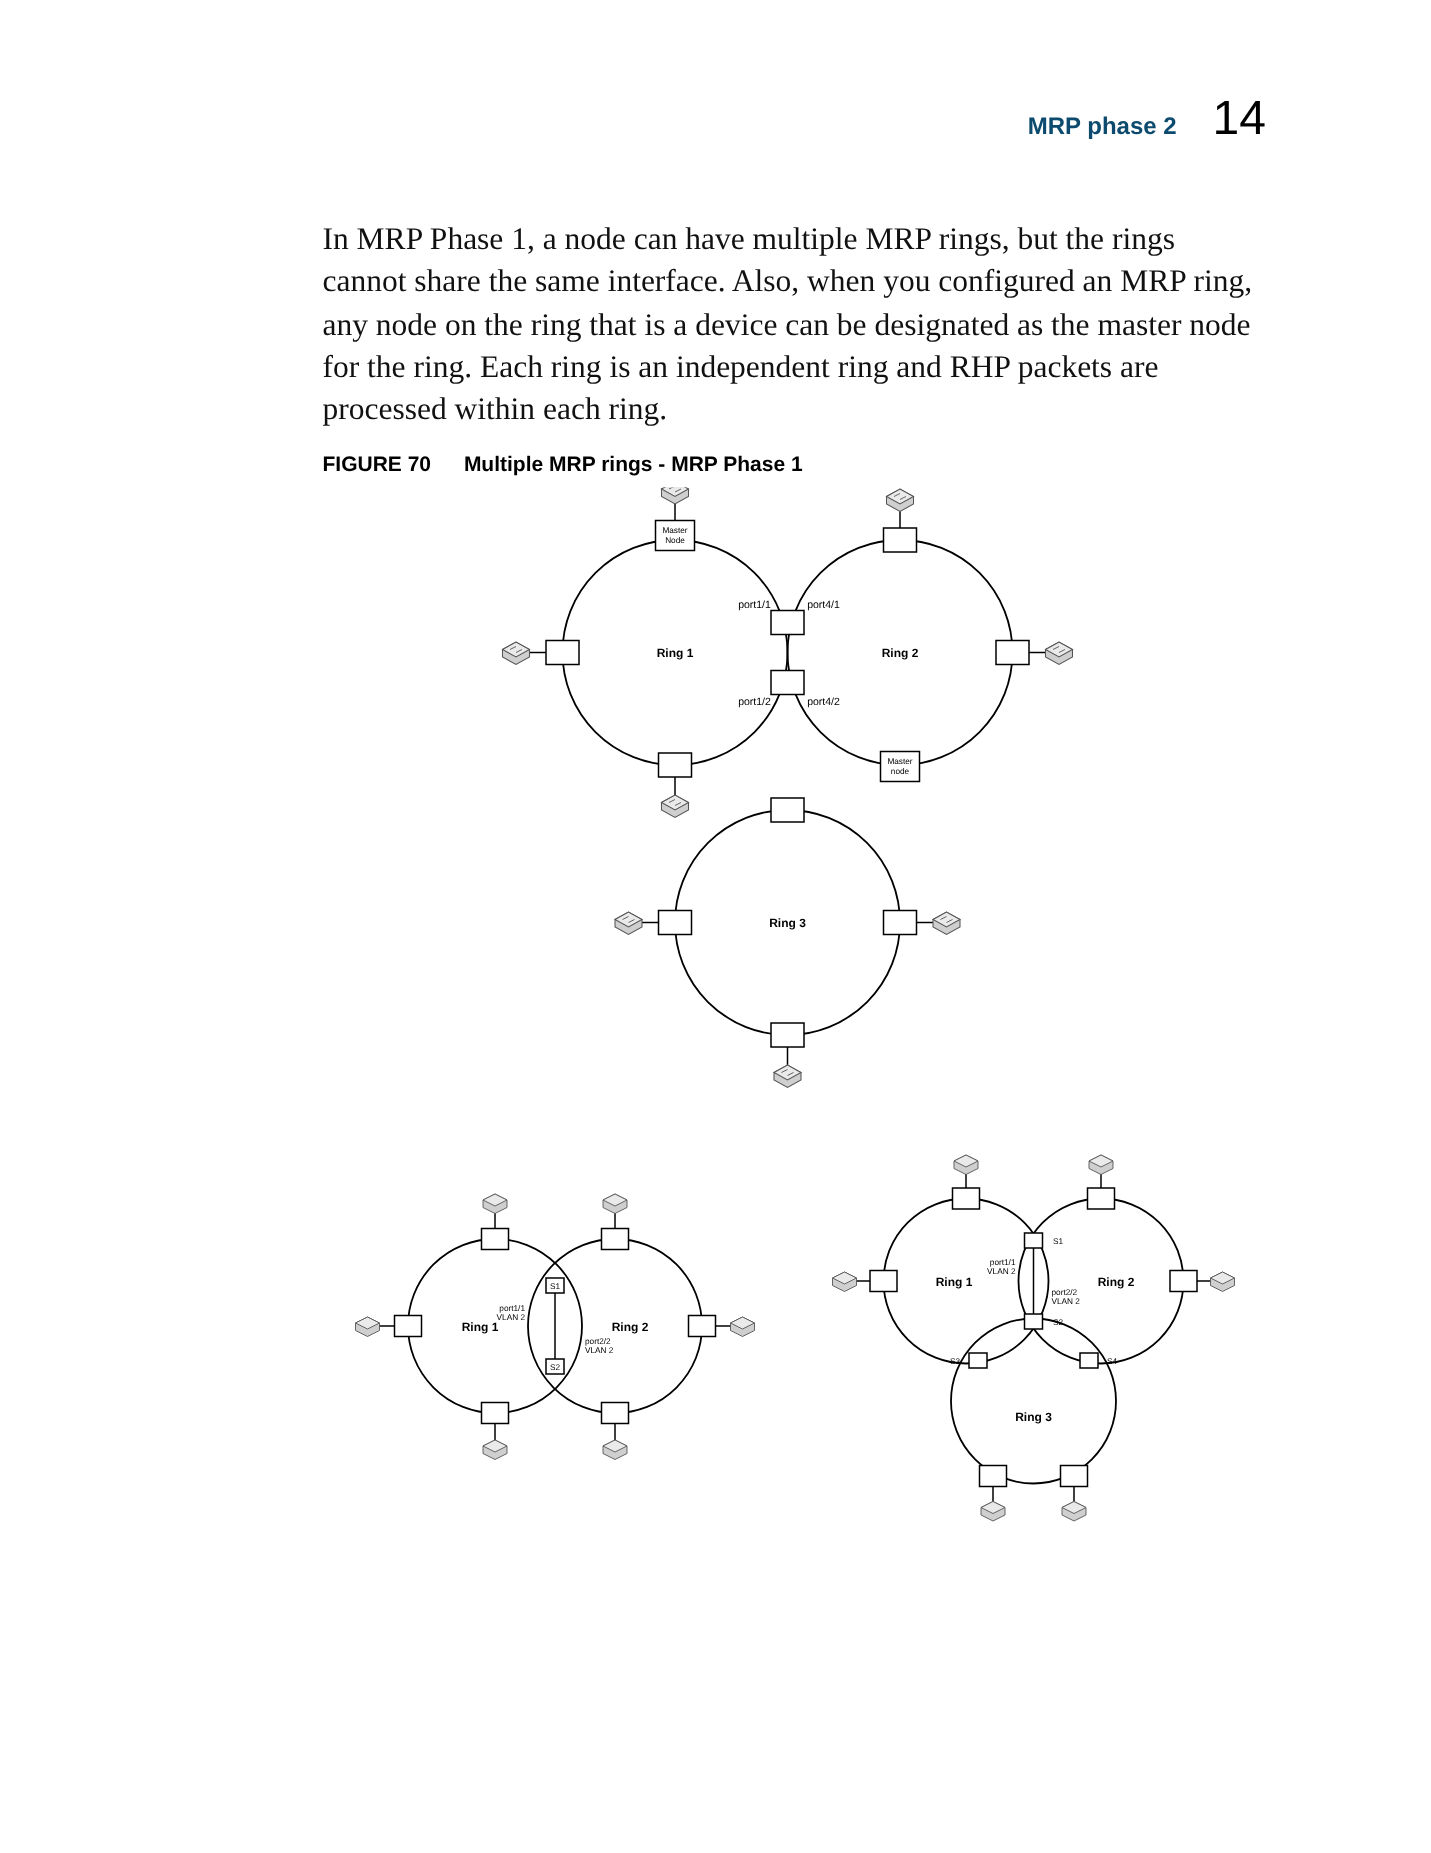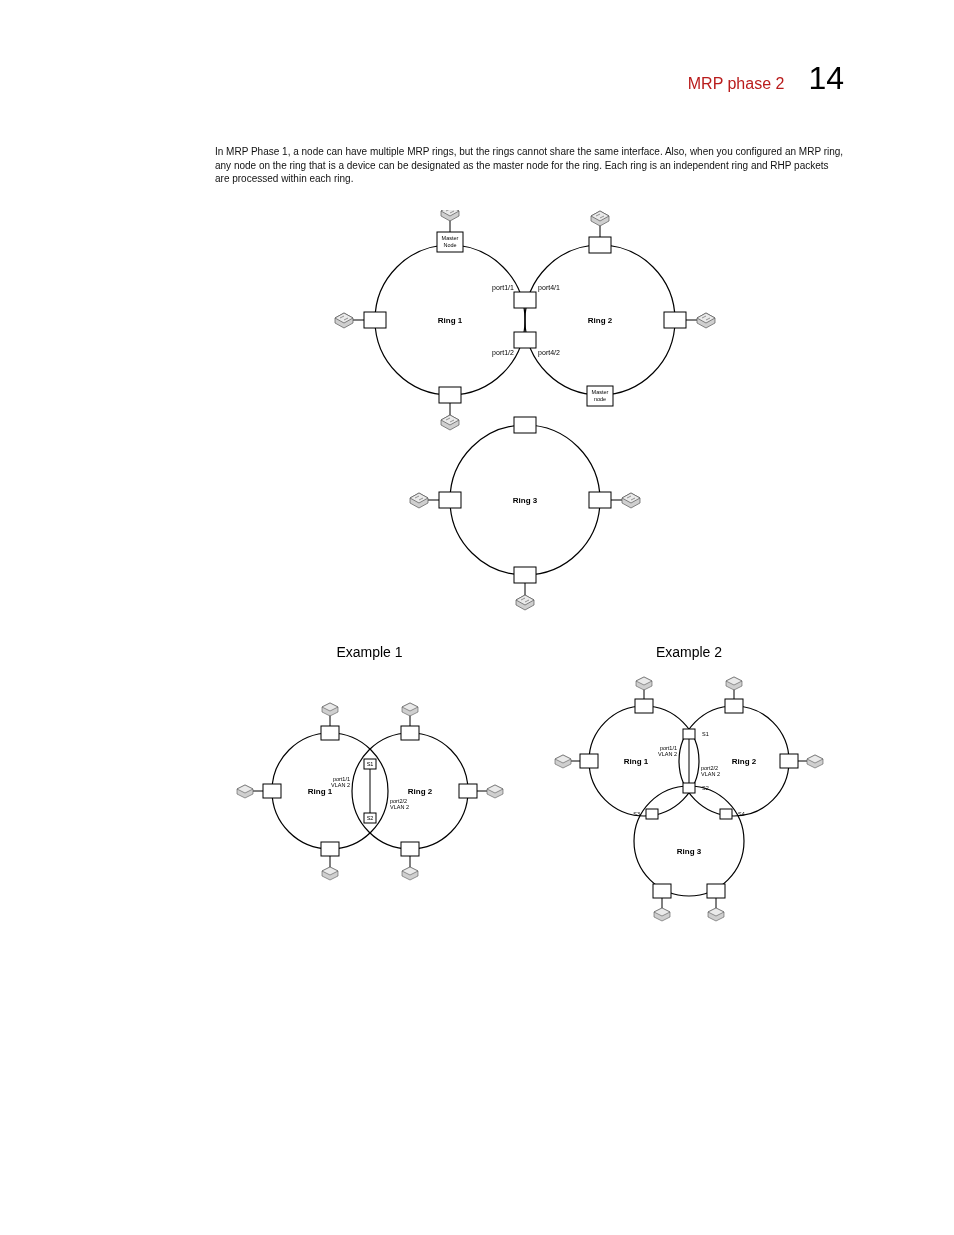--- a/index.html
+++ b/index.html
@@ -19,33 +19,35 @@
   }
   .header {
     display: flex;
     justify-content: flex-end;
     align-items: baseline;
     gap: 24px;
     margin-bottom: 48px;
   }
   .header-title {
     font-size: 16px;
-    color: #b91c1c;
+    color: #0c4a6e;
+    font-weight: bold;
   }
   .header-number {
     font-size: 32px;
     font-weight: 400;
     color: #000;
     font-family: Arial, Helvetica, sans-serif;
   }
   .para {
-    font-size: 10px;
+    font-size: 21px;
     line-height: 1.35;
-    margin: 24px 0;
+    margin: 12px 0;
     color: #111;
+    font-family: Liberation Serif, serif;
   }
   .fig-caption {
     font-size: 14px;
     font-weight: 700;
     margin: 14px 0 6px 0;
   }
   .fig-caption .figno {
     margin-right: 18px;
   }
   .link {
@@ -85,20 +87,24 @@
 
 <div class="page">
 
   <div class="header">
     <span class="header-title">MRP phase 2</span>
     <span class="header-number">14</span>
   </div>
 
   <p class="para">In MRP Phase 1, a node can have multiple MRP rings, but the rings cannot share the same interface. Also, when you configured an MRP ring, any node on the ring that is a device can be designated as the master node for the ring. Each ring is an independent ring and RHP packets are processed within each ring.</p>
 
+  <div class="fig-caption">
+    <span class="figno">FIGURE 70</span>
+    <span>Multiple MRP rings - MRP Phase 1</span>
+  </div>
 
   <div class="diagram-wrap">
 
     <svg width="420" height="420" viewBox="0 0 420 420">
       <defs>
         <g id="device">
 
           <polygon points="-9,-2 0,-7 9,-2 9,3 0,8 -9,3" fill="#cfcfcf" stroke="#555" stroke-width="0.7"></polygon>
           <polygon points="-9,-2 0,-7 9,-2 0,3" fill="#eaeaea" stroke="#555" stroke-width="0.7"></polygon>
           <line x1="-4" y1="-2" x2="0" y2="-4" stroke="#555" stroke-width="0.6"></line>
@@ -168,21 +174,20 @@
 
       <line x1="280" y1="196" x2="280" y2="220" stroke="#000" stroke-width="0"></line>
     </svg>
   </div>
 
 
 
   <div class="example-row">
 
     <div class="example-col">
-      <div class="example-label">Example 1</div>
       <svg width="300" height="240" viewBox="0 0 300 240">
         <defs>
           <g id="dev1">
             <polygon points="-8,-2 0,-6 8,-2 8,3 0,7 -8,3" fill="#cfcfcf" stroke="#555" stroke-width="0.6"></polygon>
             <polygon points="-8,-2 0,-6 8,-2 0,2" fill="#eaeaea" stroke="#555" stroke-width="0.6"></polygon>
           </g>
           <g id="nb1">
               <rect x="-9" y="-7" width="18" height="14" class="box"></rect>
             </g>
           <g id="sb1">
@@ -223,21 +228,20 @@
         <use href="#nb1" x="248" y="125"></use>
         <line x1="257" y1="125" x2="269" y2="125" stroke="#000"></line>
         <use href="#dev1" x="275" y="125"></use>
         <use href="#nb1" x="190" y="183"></use>
         <line x1="190" y1="190" x2="190" y2="202" stroke="#000"></line>
         <use href="#dev1" x="190" y="207"></use>
       </svg>
     </div>
 
     <div class="example-col">
-      <div class="example-label">Example 2</div>
       <svg width="310" height="260" viewBox="0 0 310 260">
         <defs>
           <g id="dev2">
             <polygon points="-8,-2 0,-6 8,-2 8,3 0,7 -8,3" fill="#cfcfcf" stroke="#555" stroke-width="0.6"></polygon>
             <polygon points="-8,-2 0,-6 8,-2 0,2" fill="#eaeaea" stroke="#555" stroke-width="0.6"></polygon>
           </g>
           <g id="nb2">
               <rect x="-9" y="-7" width="18" height="14" class="box"></rect>
             </g>
           <g id="sb2">

